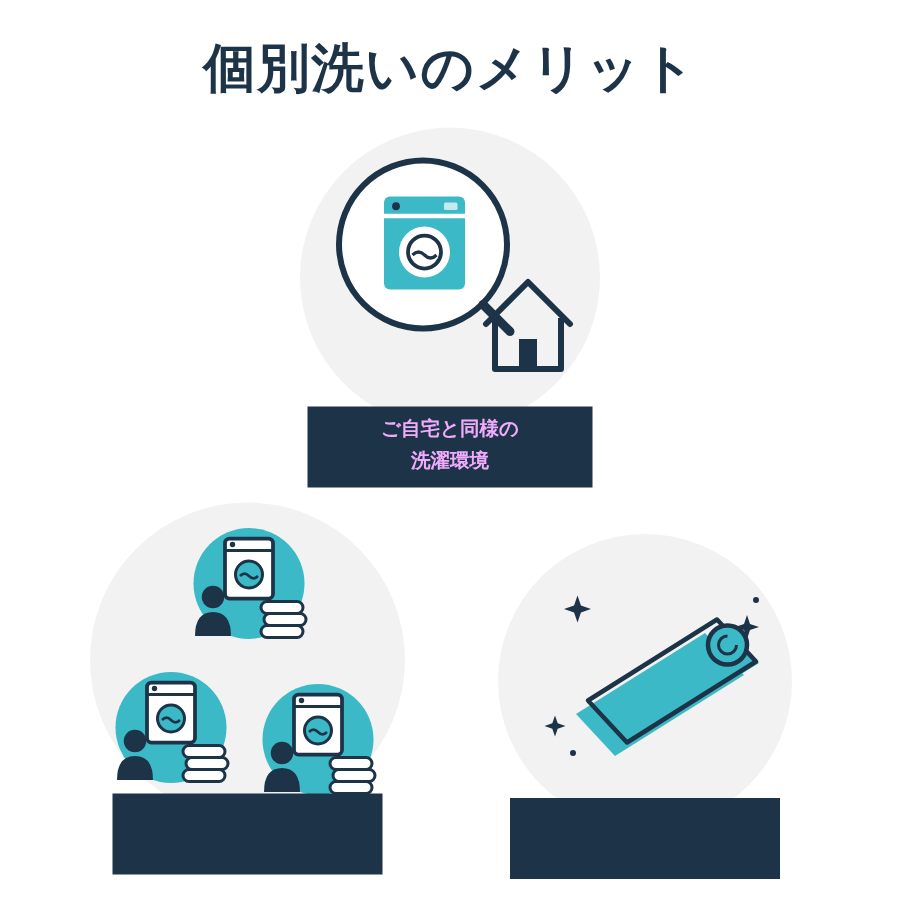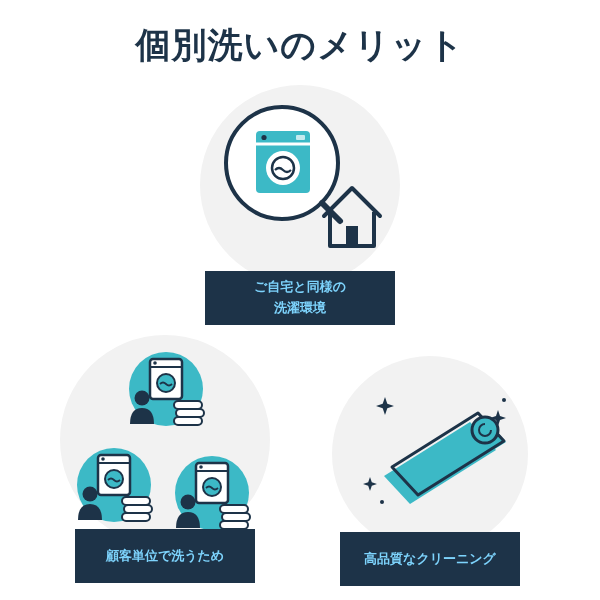--- a/index.html
+++ b/index.html
@@ -26,21 +26,21 @@
   }
   .circle {
     position: absolute;
     border-radius: 50%;
     background: #f2f2f2;
   }
   .circle svg { width: 100%; height: 100%; display: block; overflow: visible; }
   .label {
     position: absolute;
     background: #1d3348;
-    color: #7dd3fc;
+    color: #f0abfc;
     display: flex;
     flex-direction: column;
     justify-content: center;
     align-items: center;
     text-align: center;
     font-size: 13px;
     font-weight: 700;
     line-height: 1.6;
     z-index: 2;
   }
@@ -150,21 +150,20 @@
           </g>
           <g>
             <rect x="8" y="12" width="28" height="8" rx="4" fill="#ffffff" stroke="#1d3348" stroke-width="2"></rect>
             <rect x="10" y="20" width="28" height="8" rx="4" fill="#ffffff" stroke="#1d3348" stroke-width="2"></rect>
             <rect x="8" y="28" width="28" height="8" rx="4" fill="#ffffff" stroke="#1d3348" stroke-width="2"></rect>
           </g>
         </g>
       </svg>
     </div>
     <div class="label l2">
-      <span>顧客単位で洗うため</span>
     </div>
   </section>
 
   <section>
     <div class="circle c3">
       <svg viewBox="0 0 196 196" aria-hidden="true">
         <g>
 
           <polygon points="80,106 152,61 174,86 102,131" fill="#3cb9c6"></polygon>
 
@@ -178,17 +177,16 @@
         <g>
           <path d="M53,41 L55.3,47.7 L62,50 L55.3,52.3 L53,59 L50.7,52.3 L44,50 L50.7,47.7 Z" fill="#1d3348"></path>
           <path d="M166,54 L168,60 L174,62 L168,64 L166,70 L164,64 L158,62 L164,60 Z" fill="#1d3348"></path>
           <path d="M38,121 L39.8,126.2 L45,128 L39.8,129.8 L38,135 L36.2,129.8 L31,128 L36.2,126.2 Z" fill="#1d3348"></path>
           <circle cx="50" cy="146" r="2" fill="#1d3348"></circle>
           <circle cx="172" cy="44" r="2" fill="#1d3348"></circle>
         </g>
       </svg>
     </div>
     <div class="label l3">
-      <span>高品質なクリーニング</span>
     </div>
   </section>
 
 </div>
 
 </body></html>

